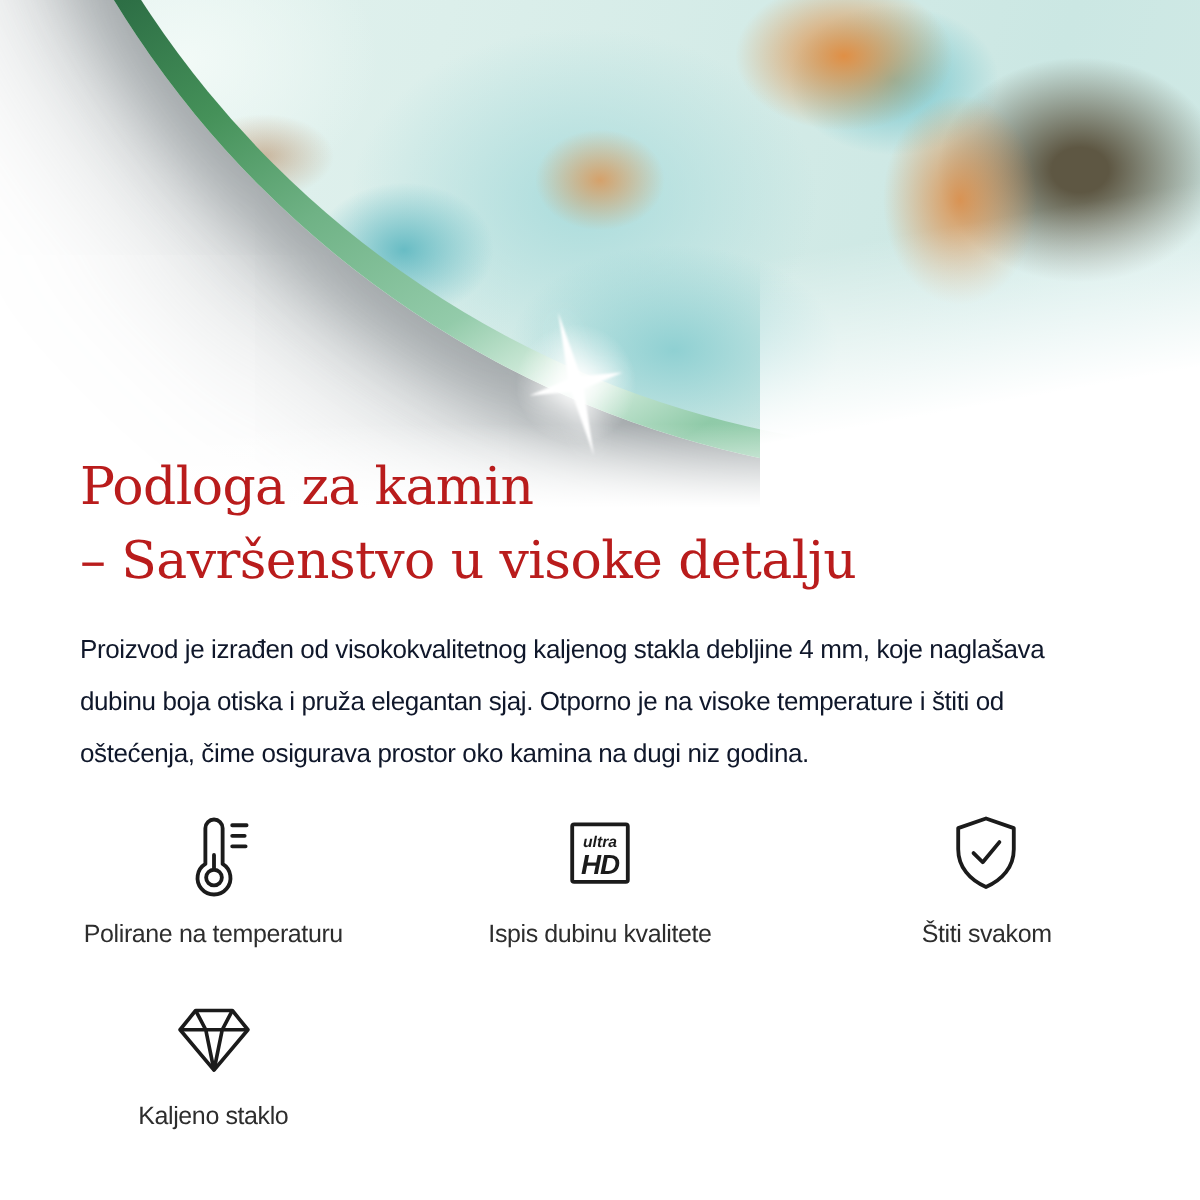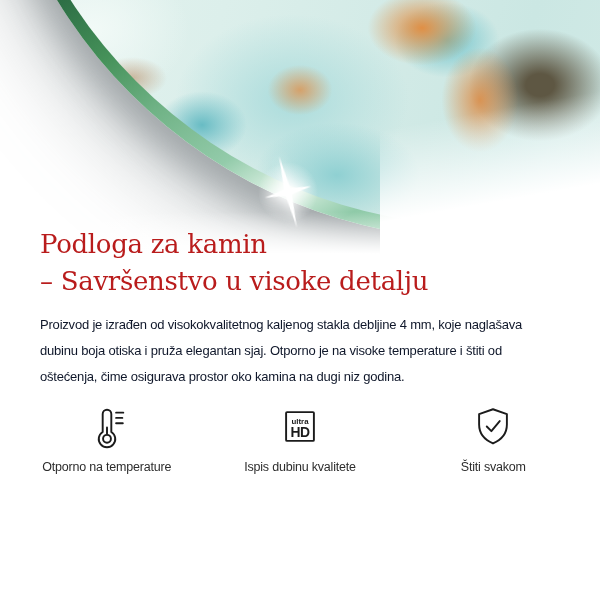--- a/index.html
+++ b/index.html
@@ -45,21 +45,21 @@
   .content{position:relative;z-index:2;padding:226px 40px 0 40px;}
   .title{font-family:"DejaVu Serif","Liberation Serif",serif;font-weight:400;
     color:#b91c1c;font-size:26px;line-height:37px;letter-spacing:-.3px;margin:0;}
   .desc{margin:12px 0 0 0;max-width:522px;font-size:13px;line-height:26px;
     letter-spacing:-.2px;color:#0f172a;}
 
   
   .features{position:relative;z-index:2;margin:14px 10px 0 10px;
     display:grid;grid-template-columns:repeat(3,1fr);row-gap:20px;}
   .feature{display:flex;flex-direction:column;align-items:center;text-align:center;}
-  .icon-box{height:46px;display:flex;align-items:flex-end;justify-content:flex-start;}
+  .icon-box{height:46px;display:flex;align-items:flex-end;justify-content:flex-start;font-style:italic;}
   .caption{margin-top:10px;font-size:12.5px;letter-spacing:-.2px;color:#2d2d2d;line-height:15px;}
   .icon-stroke{stroke:#1b1b1b;fill:none;stroke-width:2;}
   .icon-fill{fill:#1b1b1b;}
   .hd-text{font-family:"Liberation Sans",sans-serif;font-weight:700;fill:#1b1b1b;}
 </style>
 </head>
 <body>
 
 <div class="hero">
   <div class="glass-disc">
@@ -87,21 +87,21 @@
 
   <div class="feature">
     <div class="icon-box">
       <svg width="46" height="46" viewBox="0 0 48 48">
         <path class="icon-stroke" stroke-width="2.2" stroke-linejoin="round" d="M19.5 10.5 a4.5 4.5 0 0 1 9 0 V29.2 a8.6 8.6 0 1 1 -9 0 Z"></path>
         <circle class="icon-stroke" stroke-width="2" cx="24" cy="36.3" r="4.1"></circle>
         <path class="icon-stroke" stroke-width="2" stroke-linecap="round" d="M24 24.5 V31"></path>
         <path class="icon-stroke" stroke-width="2" stroke-linecap="round" d="M33.5 9 H41 M33.5 14.5 H40 M33.5 20 H40.5"></path>
       </svg>
     </div>
-    <div class="caption">Otporno na temperature</div>
+    <div class="caption">Polirane na temperaturu</div>
   </div>
 
   <div class="feature">
     <div class="icon-box">
       <svg width="46" height="46" viewBox="0 0 48 48">
         <rect class="icon-stroke" stroke-width="2.5" x="9.5" y="8.5" width="29" height="30" rx="1"></rect>
         <text class="hd-text" x="24" y="20.5" font-size="8.2" text-anchor="middle">ultra</text>
         <text class="hd-text" x="24" y="34.5" font-size="14.5" text-anchor="middle" letter-spacing="-0.5">HD</text>
       </svg>
     </div>
@@ -111,16 +111,25 @@
   <div class="feature">
     <div class="icon-box">
       <svg width="46" height="46" viewBox="0 0 48 48">
         <path class="icon-stroke" stroke-width="2.2" stroke-linejoin="round" d="M24 5.5 L38.5 10.5 V21.5 C38.5 30.8 32.4 37.6 24 41.2 C15.6 37.6 9.5 30.8 9.5 21.5 V10.5 Z"></path>
         <path class="icon-stroke" stroke-width="2.2" stroke-linecap="round" stroke-linejoin="round" d="M17.5 23.5 L22.3 28.3 L31 17.8"></path>
       </svg>
     </div>
     <div class="caption">Štiti svakom</div>
   </div>
 
+  <div class="feature">
+    <div class="icon-box">
+      <svg width="44" height="44" viewBox="0 0 48 48">
+        <path class="icon-stroke" stroke-linejoin="round" d="M14 9 H34 L42.5 19.5 L24 41.5 L5.5 19.5 Z"></path>
+        <path class="icon-stroke" stroke-linejoin="round" d="M5.5 19.5 H42.5 M14 9 L19.5 19.5 L24 41.5 M34 9 L28.5 19.5 L24 41.5"></path>
+      </svg>
+    </div>
+    <div class="caption">Kaljeno staklo</div>
+  </div>
 
 
 
 </div>
 
 </body></html>

